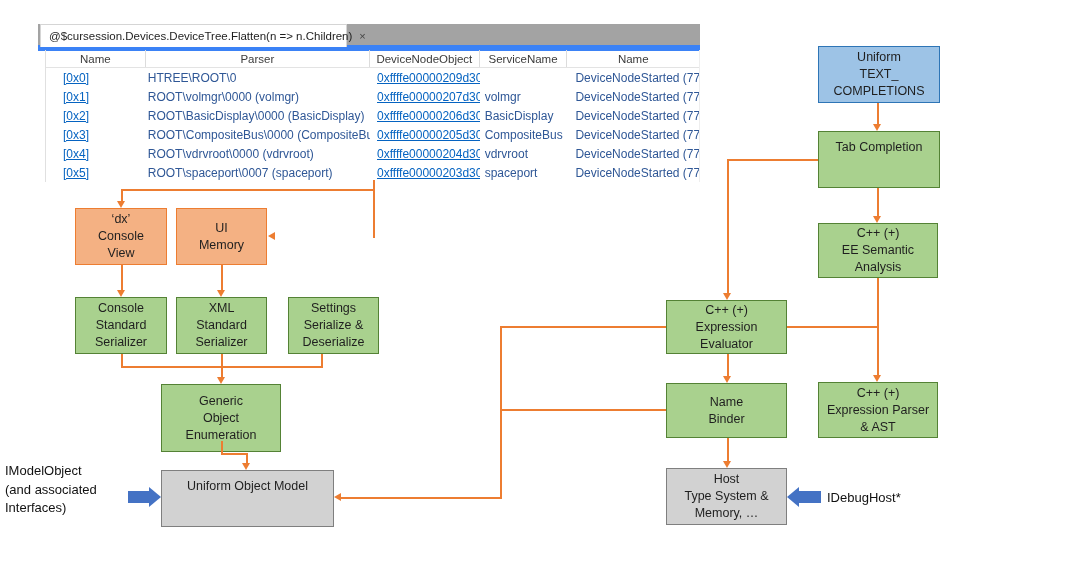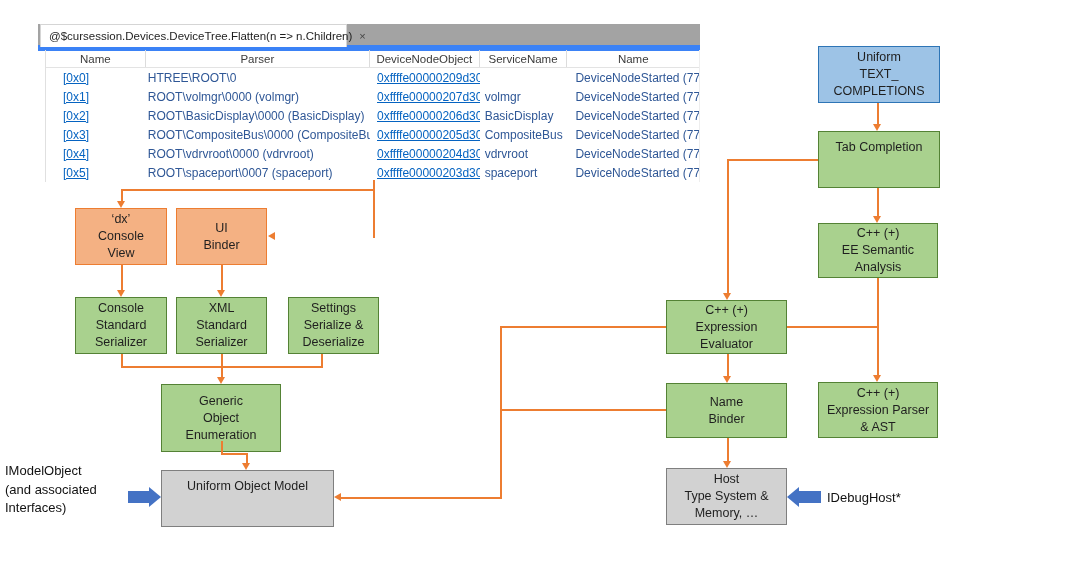--- a/index.html
+++ b/index.html
@@ -130,21 +130,21 @@
 Evaluator</div>
   <div class="node green" style="left:666px;top:383px;width:121px;height:55px;">Name
 Binder</div>
   <div class="node gray" style="left:666px;top:468px;width:121px;height:57px;">Host
 Type System &amp;
 Memory, …</div>
   <div class="node orange" style="left:75px;top:208px;width:92px;height:57px;">‘dx’
 Console
 View</div>
   <div class="node orange" style="left:176px;top:208px;width:91px;height:57px;">UI
-Binder</div>
+Memory</div>
   <div class="node green" style="left:75px;top:297px;width:92px;height:57px;">Console
 Standard
 Serializer</div>
   <div class="node green" style="left:176px;top:297px;width:91px;height:57px;">XML
 Standard
 Serializer</div>
   <div class="node green" style="left:288px;top:297px;width:91px;height:57px;">Settings
 Serialize &amp;
 Deserialize</div>
   <div class="node green" style="left:161px;top:384px;width:120px;height:68px;">Generic

